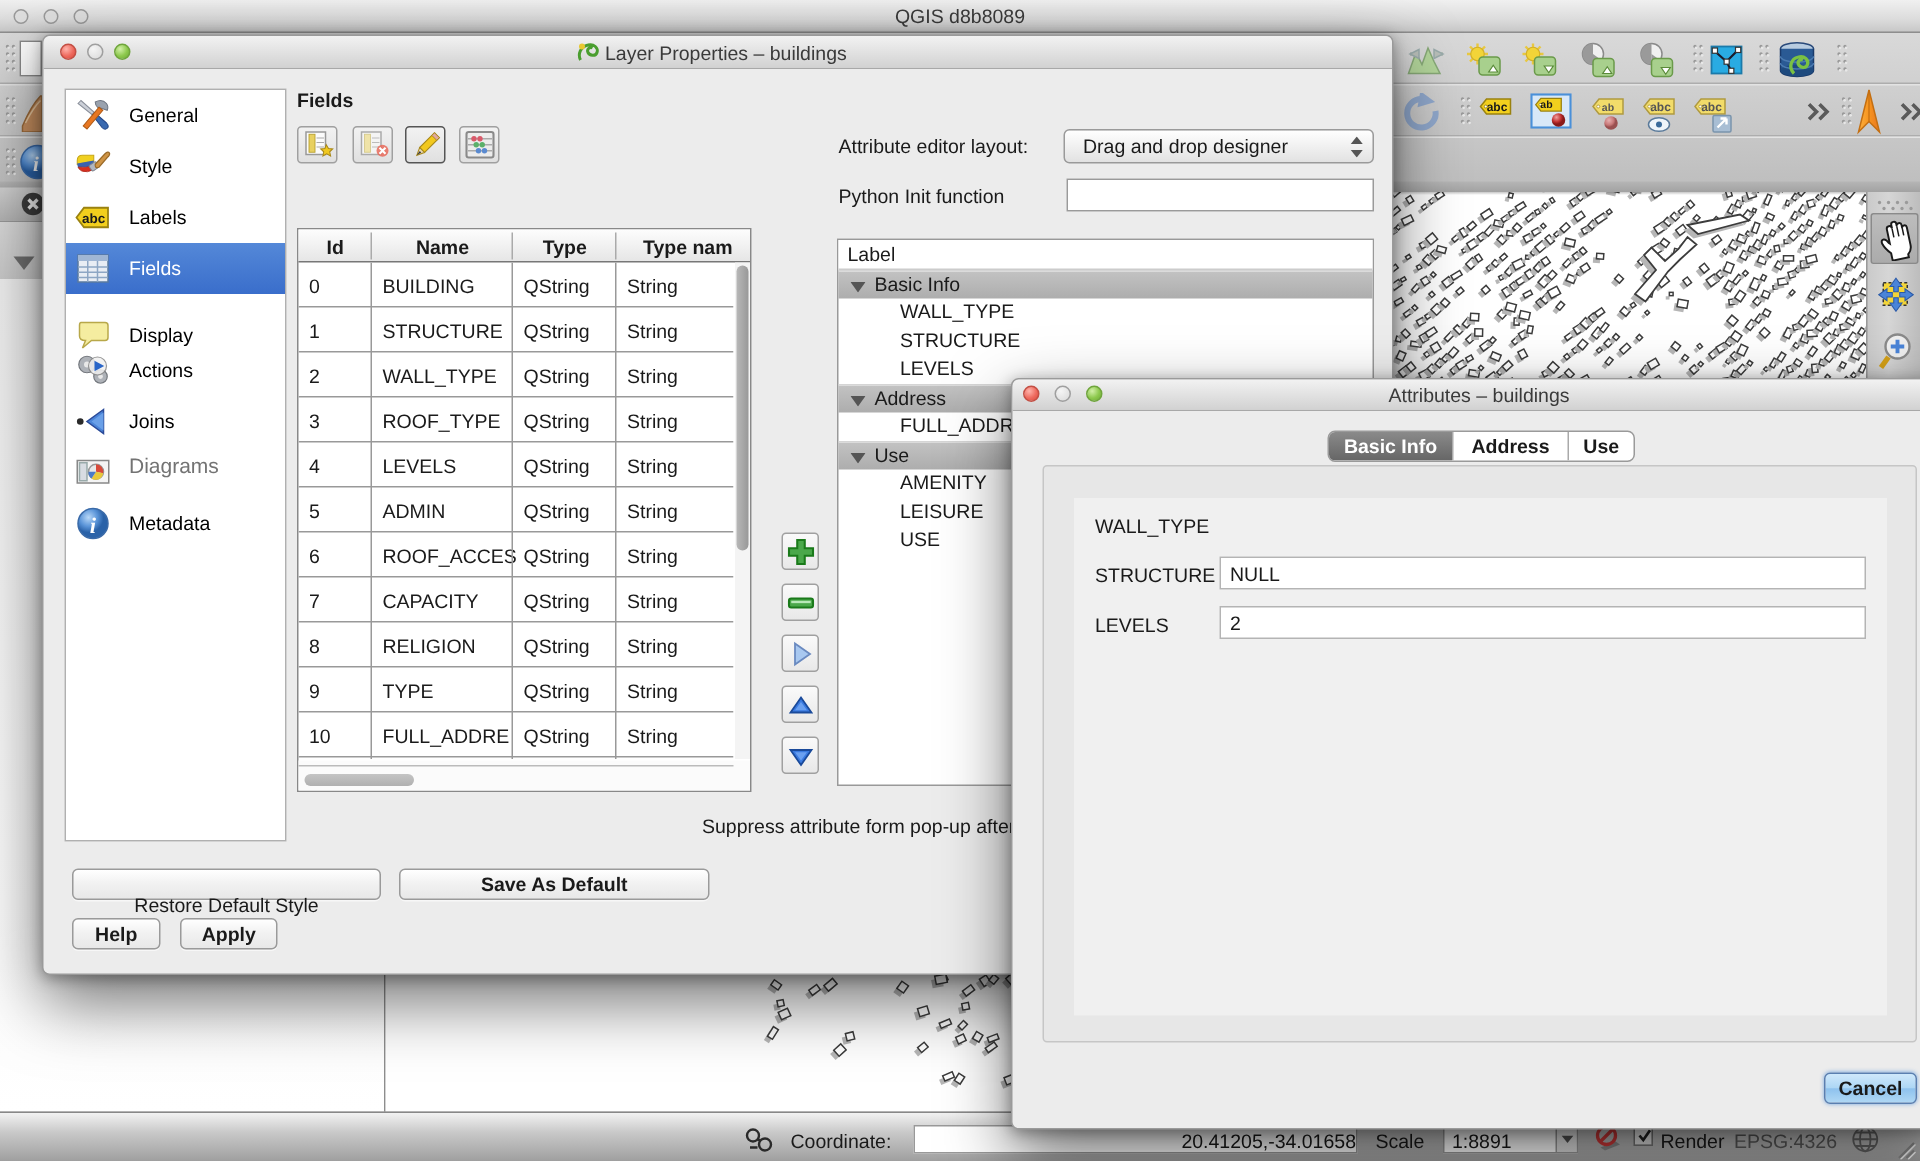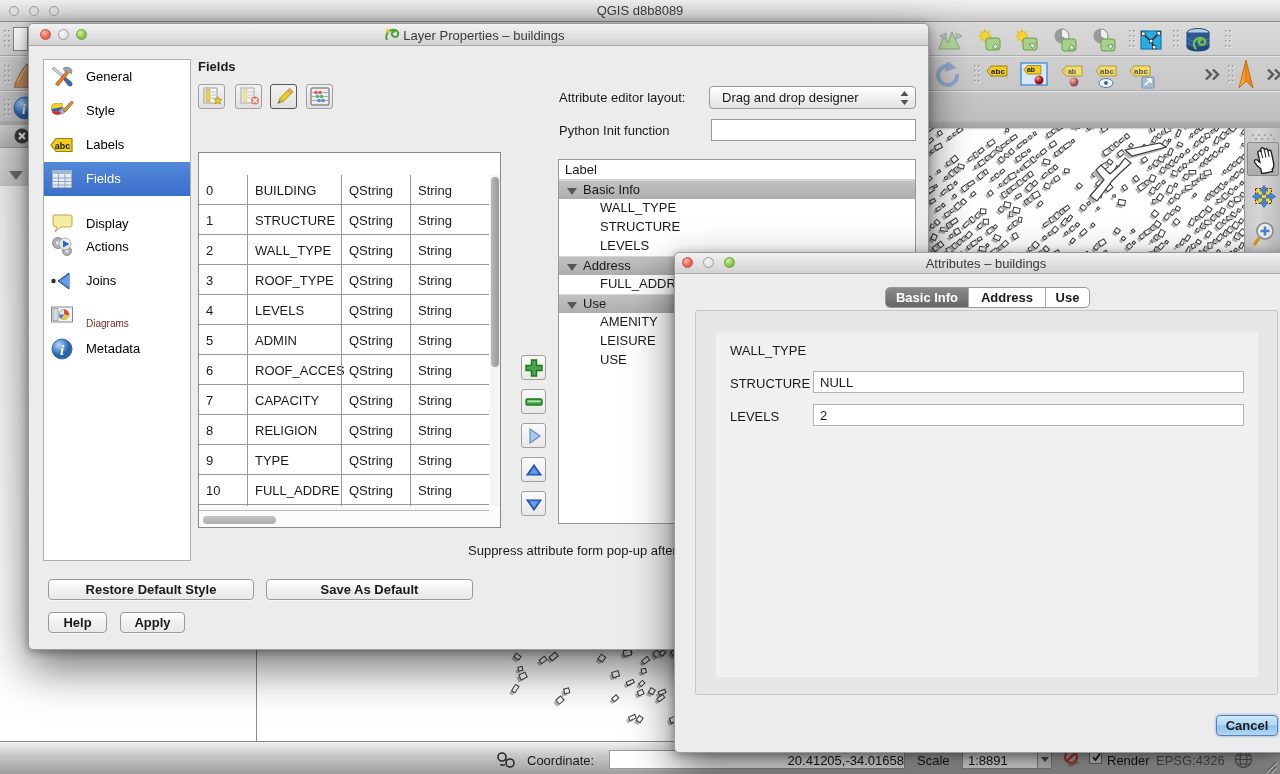--- a/index.html
+++ b/index.html
@@ -1361,21 +1361,21 @@
       </div>
       <div class="abs" style="left:0;top:238px;width:146px;height:34px;">
         <div class="abs" style="left:5px;top:4px;width:26px;height:26px"><svg width="26" height="26" viewBox="0 0 26 26">
             <rect x="2.5" y="5" width="21" height="15" fill="#f4f4f4" stroke="#888" stroke-width="1"></rect>
             <rect x="4" y="6.5" width="5" height="12" fill="#d8dce2" stroke="#9aa"></rect>
             <circle cx="15" cy="12.5" r="5" fill="#e8e8e8" stroke="#999"></circle>
             <path d="M15 12.5 L15 7.5 A5 5 0 0 1 19.8 13.5 Z" fill="#d84a3a"></path>
             <path d="M15 12.5 L19.8 13.5 A5 5 0 0 1 12 17 Z" fill="#e8c83a"></path>
             <path d="M15 12.5 L12 17 A5 5 0 0 1 10 12.5 Z" fill="#4a7ac8"></path>
           </svg></div>
-        <div class="abs" style="left:42px;top:20px;color:#7f1d1d;font-size:10px">Diagrams</div>
+        <div class="abs" style="left:42px;top:4px;color:#737373;font-size:14px">Diagrams</div>
       </div>
       <div class="abs" style="left:0;top:272px;width:146px;height:34px;">
         <div class="abs" style="left:5px;top:4px;width:26px;height:26px"><svg width="26" height="26" viewBox="0 0 26 26">
             <circle cx="13" cy="13" r="10" fill="url(#gmet)" stroke="#3a6aa8" stroke-width="1"></circle>
             <defs>
               <radialGradient id="gmet" cx=".35" cy=".3">
                 <stop offset="0" stop-color="#b8d8f8"></stop>
                 <stop offset=".6" stop-color="#5a94d8"></stop>
                 <stop offset="1" stop-color="#2a62a8"></stop>
               </radialGradient>
@@ -1433,20 +1433,29 @@
             <circle cx="12" cy="6.5" r="1.8" fill="#d85a6a"></circle>
             <circle cx="9.5" cy="10.5" r="1.8" fill="#5ab06a"></circle>
             <circle cx="13.5" cy="10.5" r="1.8" fill="#5ab06a"></circle>
             <circle cx="11" cy="14.5" r="1.8" fill="#5a8ad0"></circle>
             <circle cx="15" cy="14.5" r="1.8" fill="#5a8ad0"></circle>
           </g>
         </svg></div>
     </div>
 
 <div class="abs" style="left:169px;top:128px;width:303px;height:376px;background:#fff;border:1px solid #888">
+  <div class="abs" style="left:0;top:0;width:301px;height:22px;background:linear-gradient(#fdfdfd,#e6e6e6);border-bottom:1px solid #777">
+    <span class="cell" style="left:0;top:4px;width:49px;text-align:center;font-weight:bold">Id</span>
+    <span class="cell" style="left:49px;top:4px;width:94px;text-align:center;font-weight:bold">Name</span>
+    <span class="cell" style="left:143px;top:4px;width:69px;text-align:center;font-weight:bold">Type</span>
+    <span class="cell" style="left:212px;top:4px;width:95px;text-align:center;font-weight:bold">Type nam</span>
+    <div class="abs" style="left:48px;top:2px;width:1px;height:18px;background:#aaa"></div>
+    <div class="abs" style="left:142px;top:2px;width:1px;height:18px;background:#aaa"></div>
+    <div class="abs" style="left:211px;top:2px;width:1px;height:18px;background:#aaa"></div>
+  </div>
   <div class="abs" style="left:0;top:22px;width:290px;height:331px;overflow:hidden">
     <div class="abs" style="left:0;top:0px;width:290px;height:30px;border-bottom:1px solid #999">
           <span class="cell" style="left:7px;top:8px">0</span>
           <span class="cell" style="left:56px;top:8px">BUILDING</span>
           <span class="cell" style="left:150px;top:8px">QString</span>
           <span class="cell" style="left:219px;top:8px">String</span>
         </div>
         <div class="abs" style="left:0;top:30px;width:290px;height:30px;border-bottom:1px solid #999">
           <span class="cell" style="left:7px;top:8px">1</span>
           <span class="cell" style="left:56px;top:8px">STRUCTURE</span>
@@ -1597,21 +1606,21 @@
         </svg></div>
     </div>
     <div class="abs" style="left:492px;top:467px;width:25px;height:25px;background:linear-gradient(#fafafa,#e8e8e8);border:1px solid #a0a0a0;border-radius:3px">
       <div class="abs" style="left:1px;top:1px"><svg width="22" height="22" viewBox="0 0 22 22">
           <path d="M4 7 L18 7 L11 17 Z" fill="#3a7ae0" stroke="#1a4a9a" stroke-width="1.2"></path>
           <path d="M7 8.5 L15 8.5 L11 14 Z" fill="#6aa0f0"></path>
         </svg></div>
     </div>
 <div class="abs" style="left:439px;top:519px;white-space:nowrap">Suppress attribute form pop-up after feature creation</div>
 
-<div class="abs btn" style="left:19px;top:555px;width:206px;height:21px;padding-top:2px;font-weight:bold">Restore Default Style</div>
+<div class="abs btn" style="left:19px;top:555px;width:206px;height:21px;padding-top:16px;font-weight:normal">Restore Default Style</div>
 <div class="abs btn" style="left:237px;top:555px;width:207px;height:21px;padding-top:2px;font-weight:bold">Save As Default</div>
 <div class="abs btn" style="left:19px;top:588px;width:59px;height:21px;padding-top:2px;font-weight:bold">Help</div>
 <div class="abs btn" style="left:91px;top:588px;width:65px;height:21px;padding-top:2px;font-weight:bold">Apply</div>
 
 </div>
 
 <div class="abs" style="left:674px;top:252px;width:624px;height:501px;background:#ececec;border-radius:5px;box-shadow:0 18px 45px rgba(0,0,0,.55),0 2px 10px rgba(0,0,0,.35);border:1px solid #9a9a9a">
   <div class="abs" style="left:0;top:0;width:622px;height:21px;background:linear-gradient(#f2f2f2,#d2d2d2);border-bottom:1px solid #a8a8a8;border-radius:5px 5px 0 0">
     <div class="abs tl" style="left:7px;top:4px;width:11px;height:11px;border-color:#c34f44;background:radial-gradient(circle at 35% 30%,#ffb3ab,#ee6a5e 55%,#d8483c)"></div>
     <div class="abs tl" style="left:28px;top:4px;width:11px;height:11px;border-color:#9f9f9f;background:radial-gradient(circle at 35% 30%,#f5f5f5,#d9d9d9)"></div>

